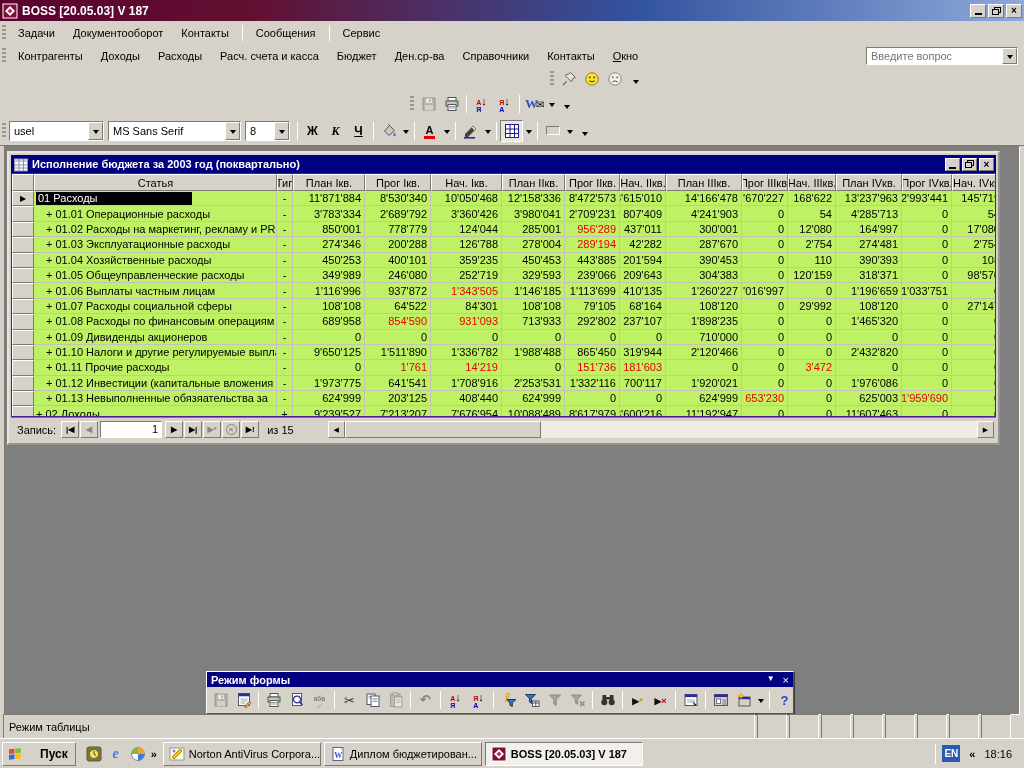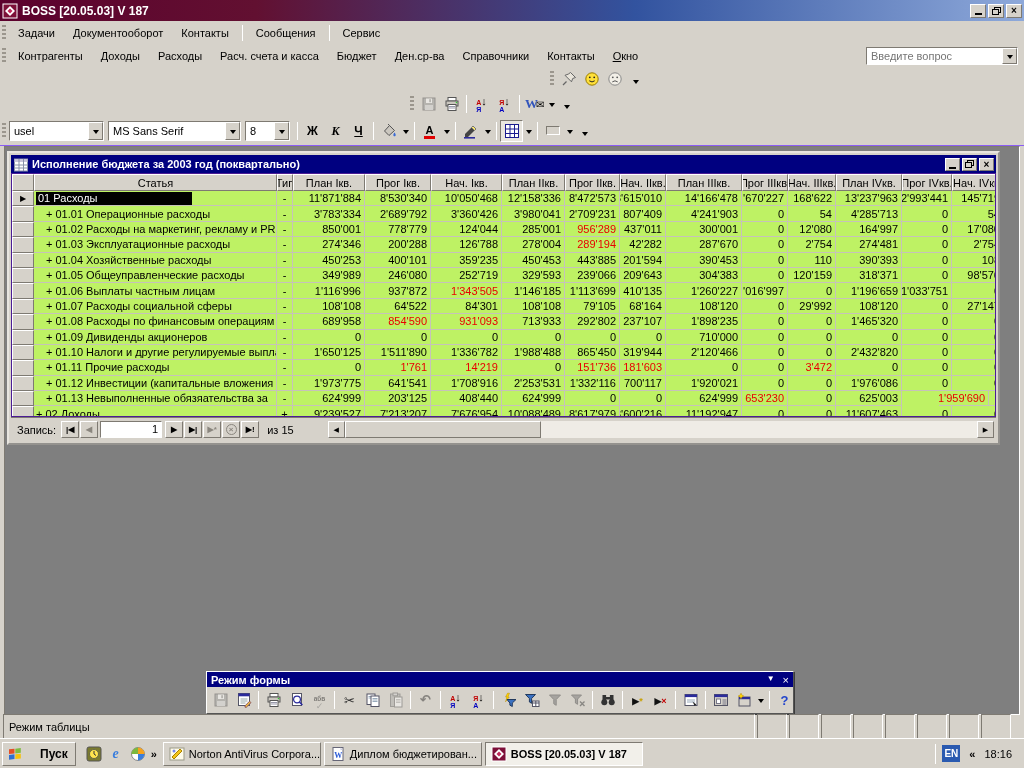--- a/index.html
+++ b/index.html
@@ -580,21 +580,21 @@
               <div class="dc num" style="width: 46px;">0</div>
               <div class="dc num" style="width: 48px;">0</div>
               <div class="dc num" style="width: 66px;">0</div>
               <div class="dc num" style="width: 50px;">0</div>
               <div class="dc num" style="width: 52px;">0</div>
             </div>
             <div class="grow">
               <div class="rsel"></div>
               <div class="dc art ind" style="width: 243px;">+ 01.10 Налоги и другие регулируемые выплаты</div>
               <div class="dc ctr" style="width: 16px;">-</div>
-              <div class="dc num" style="width: 72px;">1'650'125</div>
+              <div class="dc num" style="width: 72px;">9'650'125</div>
               <div class="dc num" style="width: 66px;">1'511'890</div>
               <div class="dc num" style="width: 71px;">1'336'782</div>
               <div class="dc num" style="width: 63px;">1'988'488</div>
               <div class="dc num" style="width: 55px;">865'450</div>
               <div class="dc num" style="width: 46px;">319'944</div>
               <div class="dc num" style="width: 76px;">2'120'466</div>
               <div class="dc num" style="width: 46px;">0</div>
               <div class="dc num" style="width: 48px;">0</div>
               <div class="dc num" style="width: 66px;">2'432'820</div>
               <div class="dc num" style="width: 50px;">0</div>
@@ -641,21 +641,21 @@
               <div class="dc num" style="width: 72px;">624'999</div>
               <div class="dc num" style="width: 66px;">203'125</div>
               <div class="dc num" style="width: 71px;">408'440</div>
               <div class="dc num" style="width: 63px;">624'999</div>
               <div class="dc num" style="width: 55px;">0</div>
               <div class="dc num" style="width: 46px;">0</div>
               <div class="dc num" style="width: 76px;">624'999</div>
               <div class="dc num red" style="width: 46px;">653'230</div>
               <div class="dc num" style="width: 48px;">0</div>
               <div class="dc num" style="width: 66px;">625'003</div>
-              <div class="dc num red" style="width: 50px; margin-left: 37px;">1'959'690</div>
+              <div class="dc num red" style="width: 50px;">1'959'690</div>
               <div class="dc num" style="width: 52px;">0</div>
             </div>
             <div class="grow">
               <div class="rsel"></div>
               <div class="dc art" style="width: 243px;">+ 02 Доходы</div>
               <div class="dc ctr" style="width: 16px;">+</div>
               <div class="dc num" style="width: 72px;">9'239'527</div>
               <div class="dc num" style="width: 66px;">7'213'207</div>
               <div class="dc num" style="width: 71px;">7'676'954</div>
               <div class="dc num" style="width: 63px; text-align: right;">10'088'489</div>

